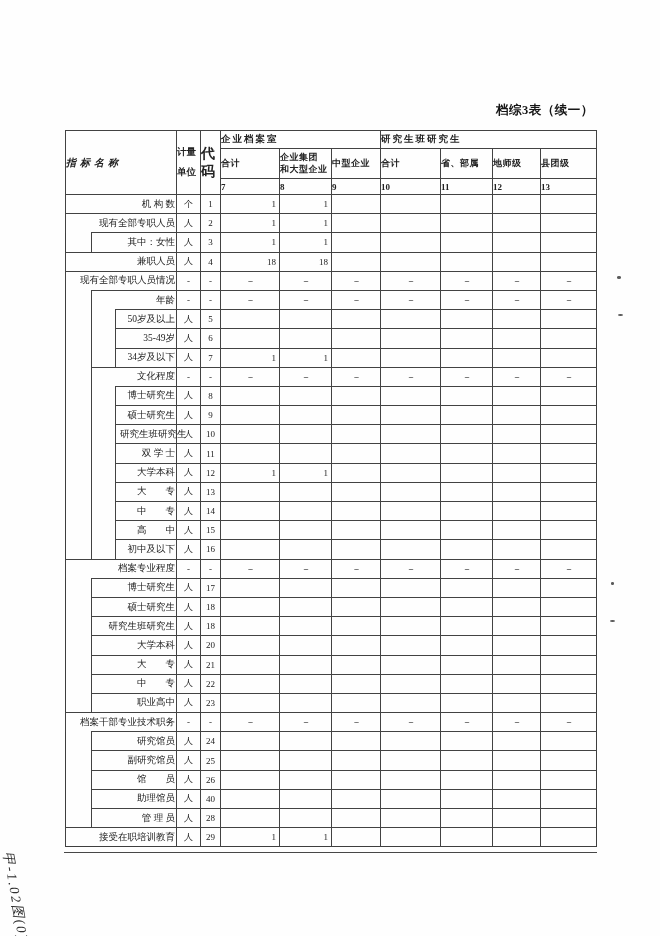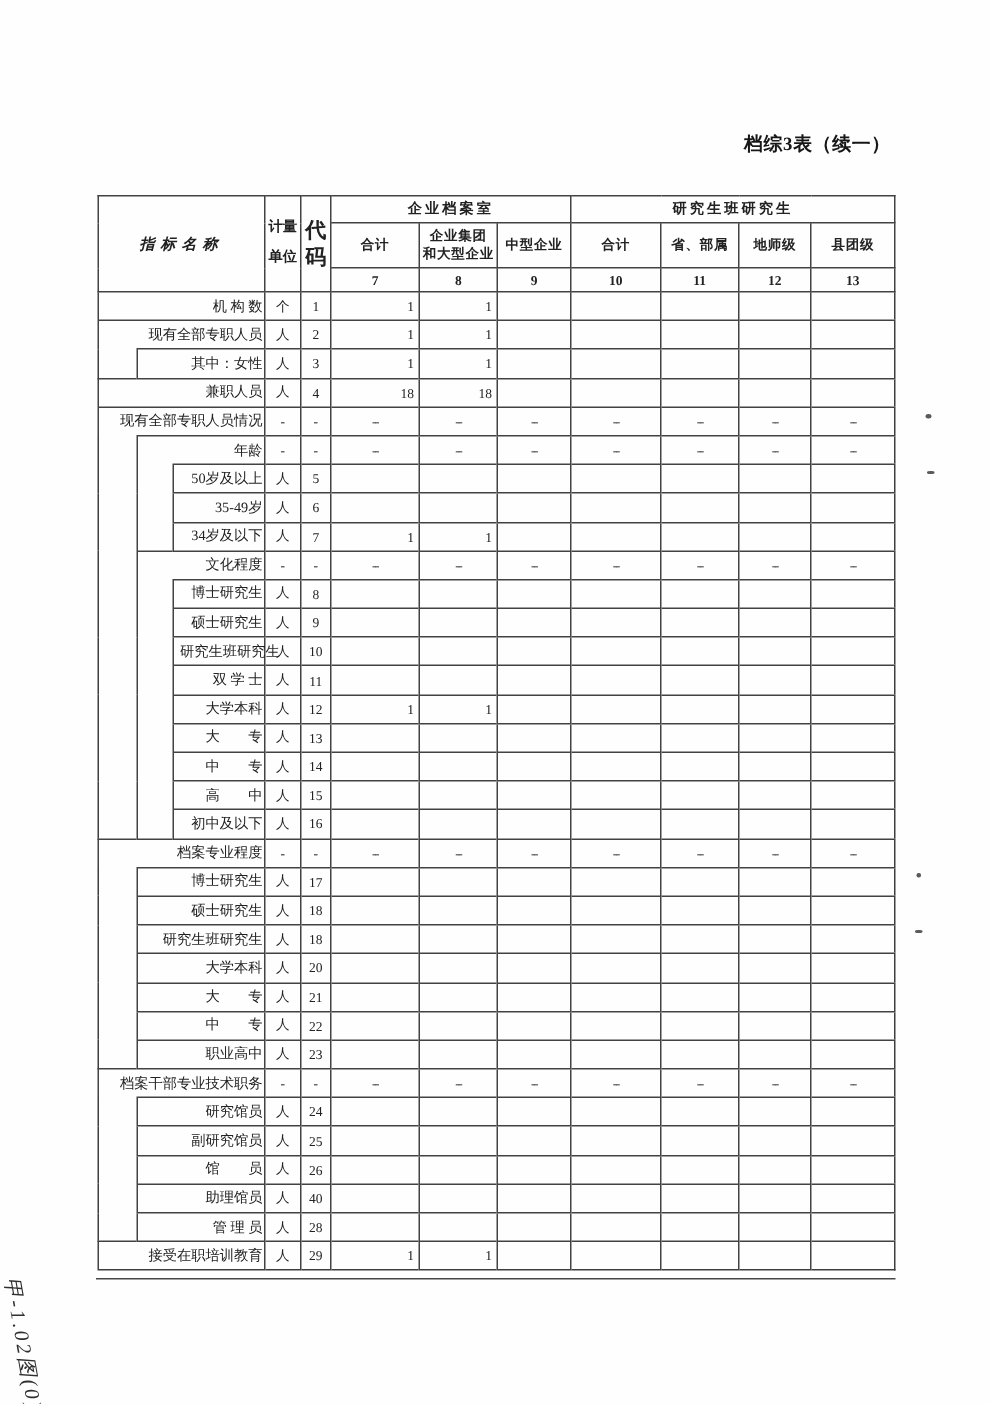--- a/index.html
+++ b/index.html
@@ -6,33 +6,33 @@
   body{
     width:660px;height:936px;
     background:#ffffff;
     font-family:"Liberation Serif","DejaVu Serif",serif;
     color:#1d1d1d;
     position:relative;
     overflow:hidden;
   }
   .page{position:absolute;inset:0;background:#fefefe;}
   .doc-title{
-    position:absolute;top:88px;left:496px;
+    position:absolute;top:102px;left:496px;
     font-size:12.5px;font-weight:bold;letter-spacing:.5px;
     color:#161616;white-space:nowrap;
   }
   table.form{
     position:absolute;left:65px;top:130px;width:531px;
     border-collapse:collapse;table-layout:fixed;
     border:1.4px solid #3e3e3e;
     color:#222;
   }
   thead td{
     border:1px solid #424242;
-    text-align:center;vertical-align:middle;
+    text-align:left;vertical-align:middle;
     font-weight:bold;padding:0;
   }
   thead tr.hr1{height:18px;}
   thead tr.hr2{height:30px;}
   thead tr.hr3{height:16px;}
   td.ind-h{font-size:10px;letter-spacing:4px;font-style:italic;}
   td.unit-h{font-size:9.5px;}
   td.unit-h span{display:block;line-height:1;}
   td.unit-h span + span{margin-top:11px;}
   td.code-h{font-size:14px;}

